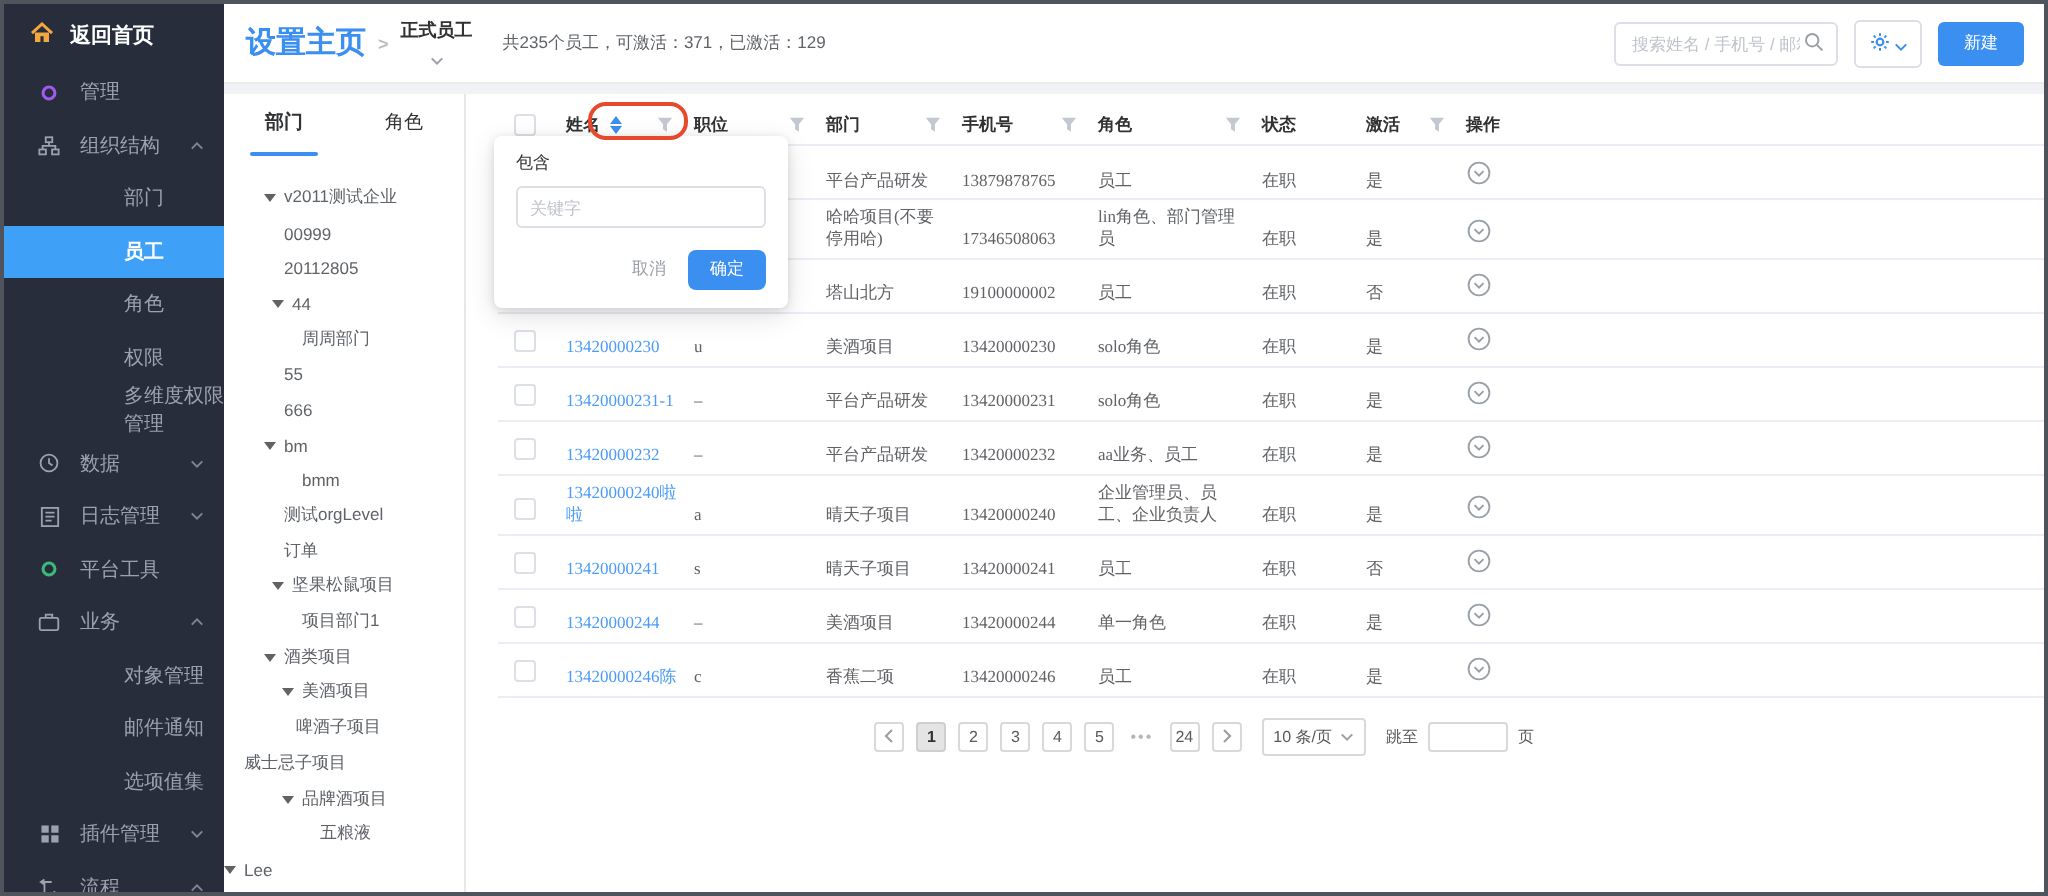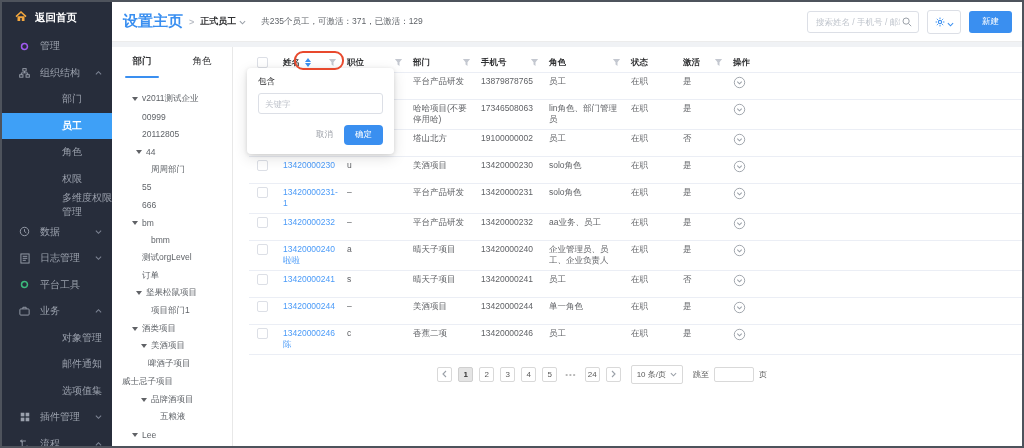--- a/index.html
+++ b/index.html
@@ -11,21 +11,21 @@
   .side-item{height:26.5px;display:flex;align-items:center;position:relative;font-size:10px;color:#9ba1ad;cursor:pointer;}
   .side-item.parent{padding-left:16px;}
   .side-item.parent .ic{width:13px;display:inline-flex;justify-content:center;margin-right:9px;}
   .side-item.sub{padding-left:60px;}
   .side-item.selected{background:#3ea0f7;color:#fff;font-weight:bold;}
   .side-item .chev{position:absolute;right:10px;top:50%;transform:translateY(-50%);color:#7d8494;display:inline-flex;}
   
   .topbar{position:absolute;left:110px;right:0;top:0;height:40px;background:#fff;border-bottom:1px solid #ececec;display:flex;align-items:center;padding-left:11px;box-sizing:border-box;z-index:4;}
   .crumb-link{color:#3a8ff0;font-size:15px;font-weight:bold;cursor:pointer;}
   .crumb-sep{color:#b8bcc4;font-size:9px;margin:0 6px;font-weight:bold;}
-  .crumb-cur{color:#303133;font-size:9px;font-weight:bold;display:inline-flex;align-items:center;gap:3px;cursor:pointer;}
+  .crumb-cur{color:#303133;font-size:9px;font-weight:bold;display:inline-flex;align-items:center;gap:3px;cursor:pointer;flex-direction:column;}
   .stats{margin-left:15px;font-size:8.5px;color:#5f6368;}
   .top-right{margin-left:auto;display:flex;align-items:center;margin-right:10px;}
   .search-box{width:112px;height:22px;border:1px solid #dcdfe6;border-radius:3px;display:flex;align-items:center;padding:0 6px;box-sizing:border-box;background:#fff;}
   .search-box input{border:none;outline:none;flex:1;min-width:0;font-size:8.5px;color:#606266;font-family:inherit;background:transparent;}
   .search-box input::placeholder{color:#bfc4cc;}
   .gear-btn{width:32px;height:22px;margin-left:8px;border:1px solid #dcdfe6;border-radius:3px;background:#fff;display:flex;align-items:center;justify-content:center;gap:2px;color:#3a8ff0;cursor:pointer;}
   .create-btn{height:22px;margin-left:8px;border:none;border-radius:3px;background:#3a8ff0;color:#fff;font-size:8.5px;padding:0 13px;font-family:inherit;cursor:pointer;}
   
   .panel{position:absolute;left:110px;top:45px;right:0;bottom:0;background:#fff;display:flex;}
   .tree{width:121px;box-sizing:border-box;border-right:1px solid #e8e8e8;padding-top:8px;overflow:hidden;flex:none;}
@@ -40,21 +40,21 @@
   
   .table-area{flex:1;position:relative;padding:6px 0 0 16px;box-sizing:border-box;overflow:hidden;}
   .thead{display:flex;height:19px;align-items:flex-end;border-bottom:1px solid #ebeef5;font-size:8.5px;font-weight:bold;color:#303133;}
   .th{display:flex;align-items:center;position:relative;box-sizing:border-box;height:100%;}
   .funnel{margin-left:auto;margin-right:10px;display:inline-flex;cursor:pointer;}
   .sort{display:inline-flex;flex-direction:column;gap:1px;margin-left:5px;cursor:pointer;}
   .sort i{display:block;width:0;height:0;border-left:3px solid transparent;border-right:3px solid transparent;}
   .sort .up{border-bottom:4px solid #3a8ff0;}
   .sort .dn{border-top:4px solid #3a8ff0;}
   .hl-rect{position:absolute;left:11px;top:-2px;width:50px;height:19px;border:2px solid #e8492d;border-radius:9px;box-sizing:border-box;pointer-events:none;z-index:30;}
-  .tr{display:flex;align-items:flex-start;min-height:26px;border-bottom:1px solid #ebeef5;}
+  .tr{display:flex;align-items:flex-end;min-height:26px;border-bottom:1px solid #ebeef5;font-family:Liberation Serif, serif;}
   .td{box-sizing:border-box;padding:3px 6px 3px 0;font-size:8.5px;color:#606266;line-height:1.35;word-break:break-all;}
   .td.name{color:#4b9bf8;cursor:pointer;}
   .cb{width:11px;height:11px;border:1px solid #dcdfe6;border-radius:2px;background:#fff;display:inline-block;cursor:pointer;box-sizing:border-box;}
   .td.sel,.th.sel{padding-left:8px;}
   .op-ic{display:inline-flex;cursor:pointer;}
   
   .popup{position:absolute;left:14px;top:21px;width:147px;box-sizing:border-box;background:#fff;border-radius:4px;box-shadow:0 1px 4px rgba(0,0,0,.12),0 4px 14px rgba(0,0,0,.12);padding:8px 11px 9px;z-index:20;}
   .popup-label{font-size:8.5px;color:#303133;}
   .popup input{width:100%;height:21px;margin-top:5px;border:1px solid #dcdfe6;border-radius:3px;padding:0 6px;font-size:8.5px;box-sizing:border-box;outline:none;font-family:inherit;color:#606266;}
   .popup input::placeholder{color:#c0c4cc;}
@@ -337,21 +337,21 @@
           <div class="tree-node" style="padding-left: 29px;">
             <span class="arr">
               <span class="tri"></span>
             </span>
             <span>品牌酒项目</span>
           </div>
           <div class="tree-node" style="padding-left: 38px;">
             <span class="arr"></span>
             <span>五粮液</span>
           </div>
-          <div class="tree-node" style="padding-left: 20px;">
+          <div class="tree-node" style="">
             <span class="arr">
               <span class="tri"></span>
             </span>
             <span>Lee</span>
           </div>
         </div>
     </div>
 
     <div class="table-area">
       <div class="thead" id="thead">

